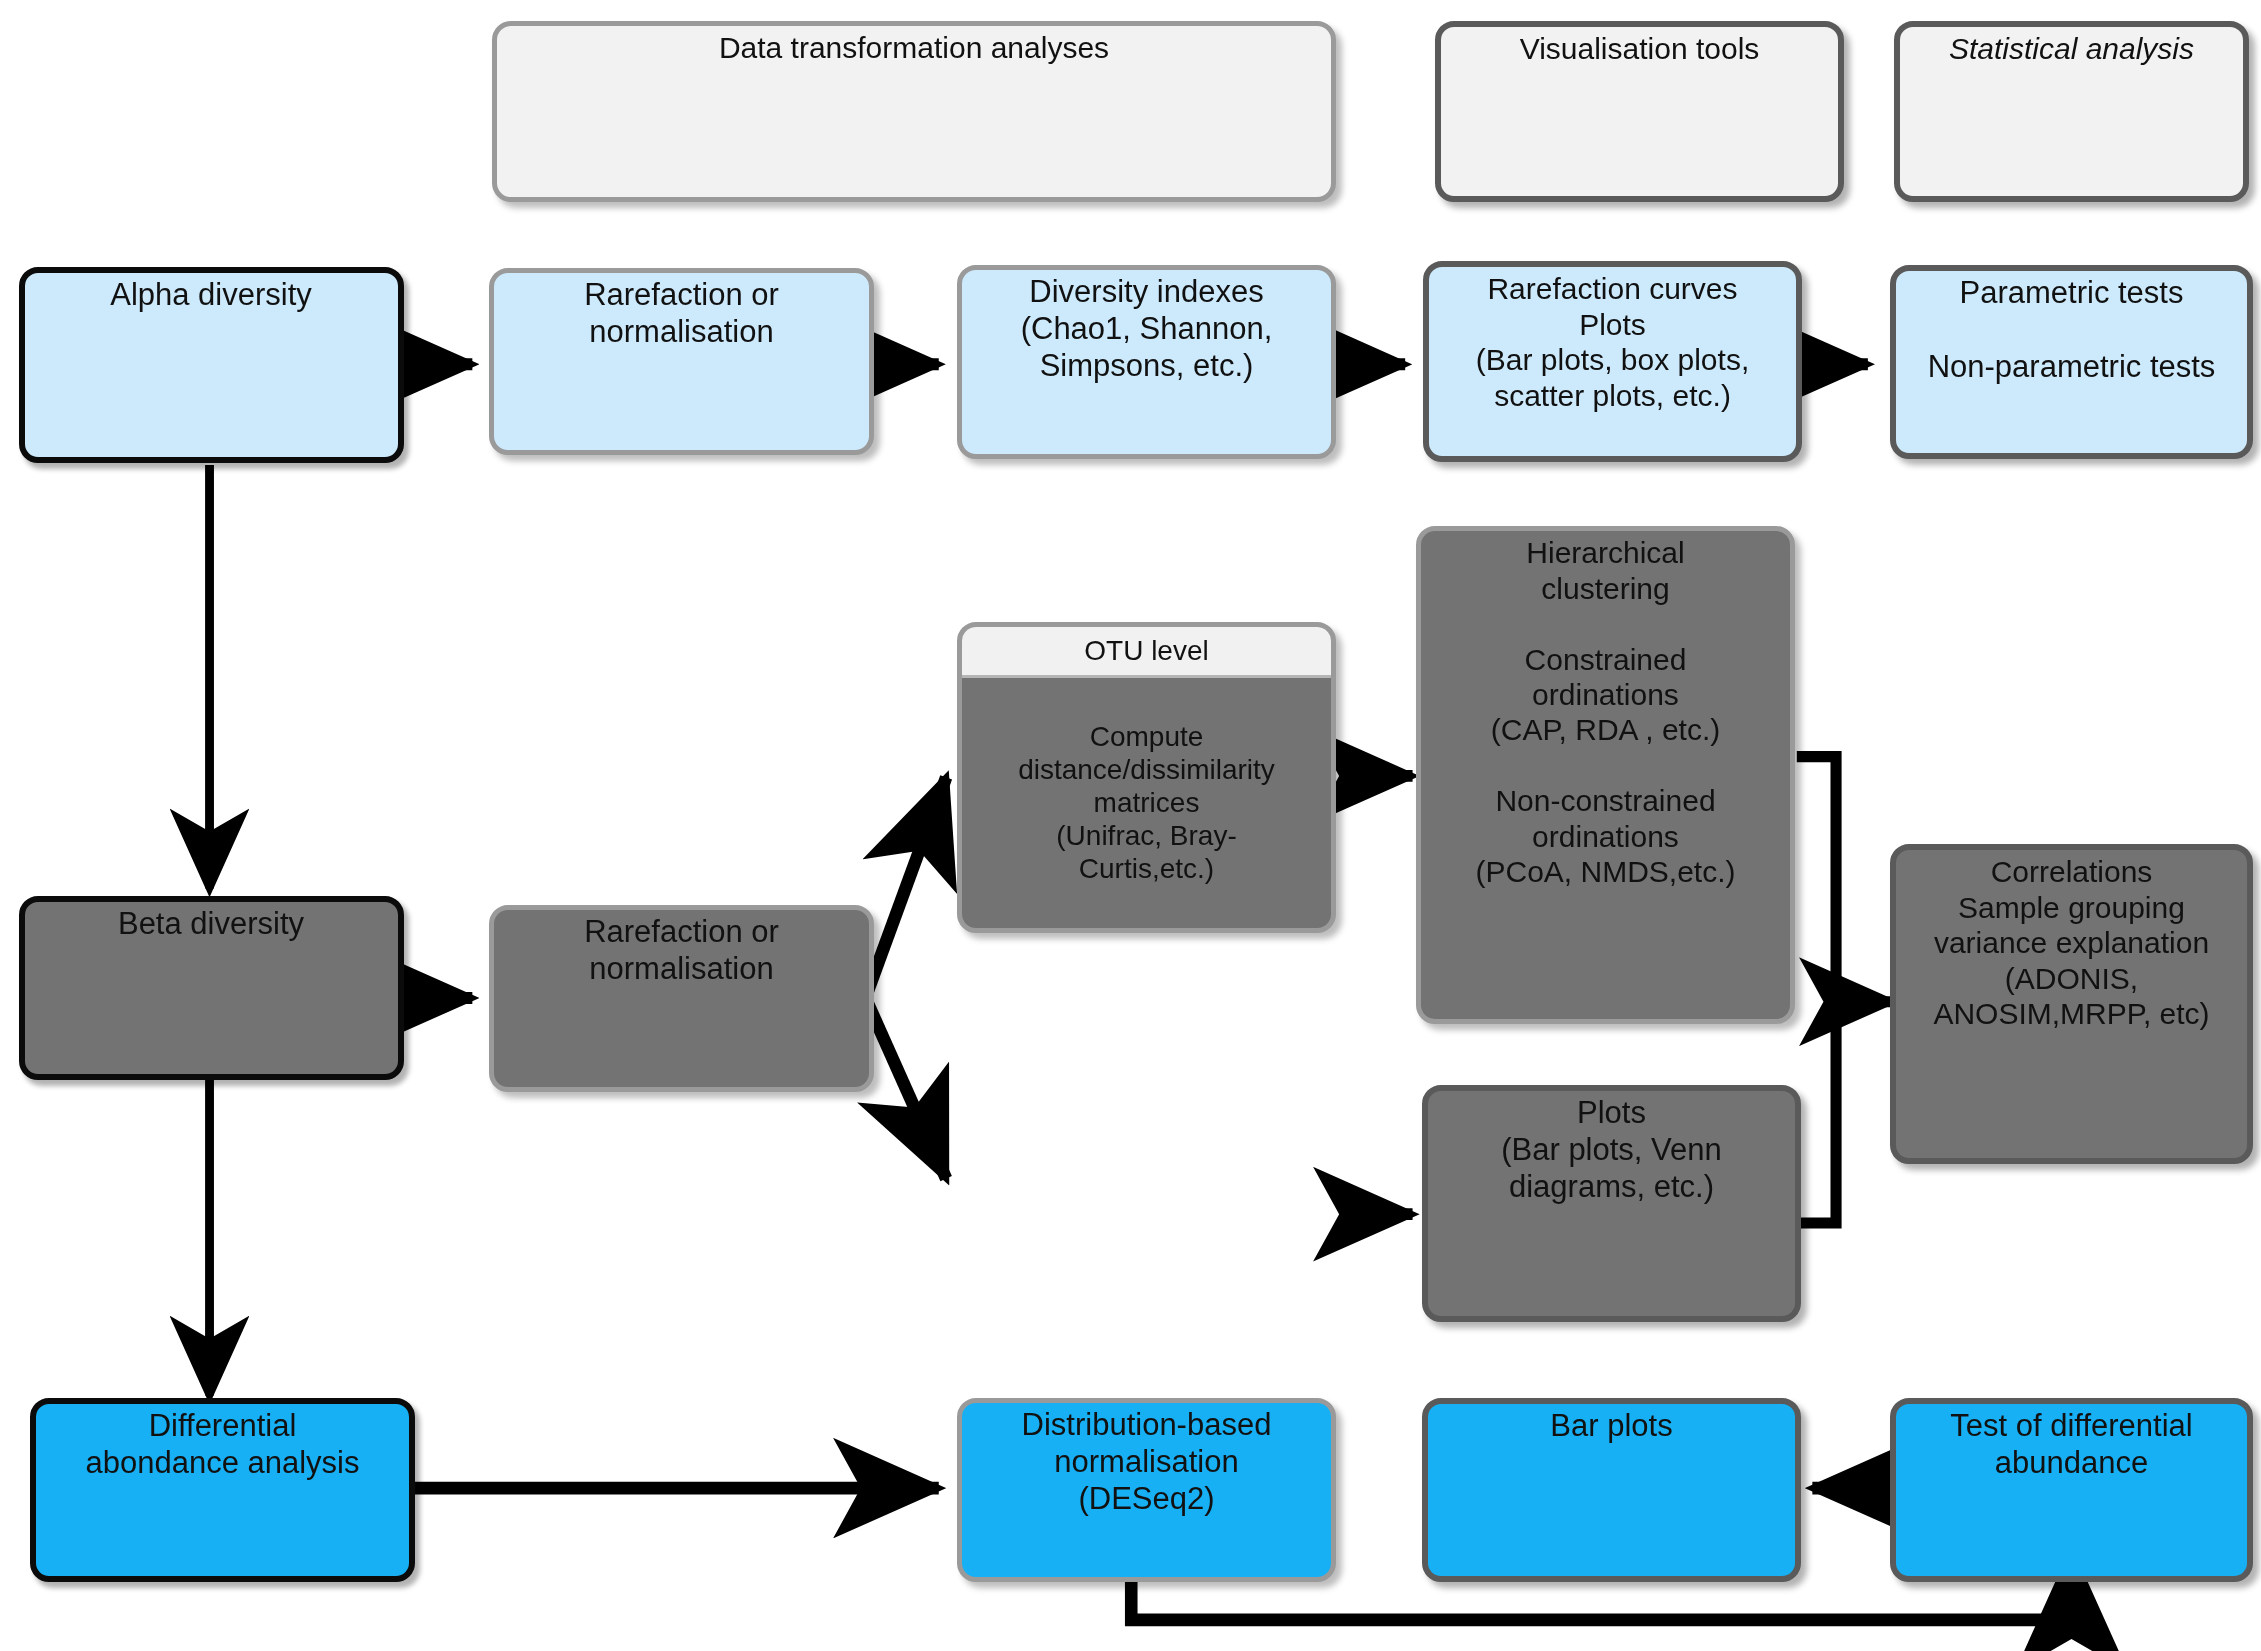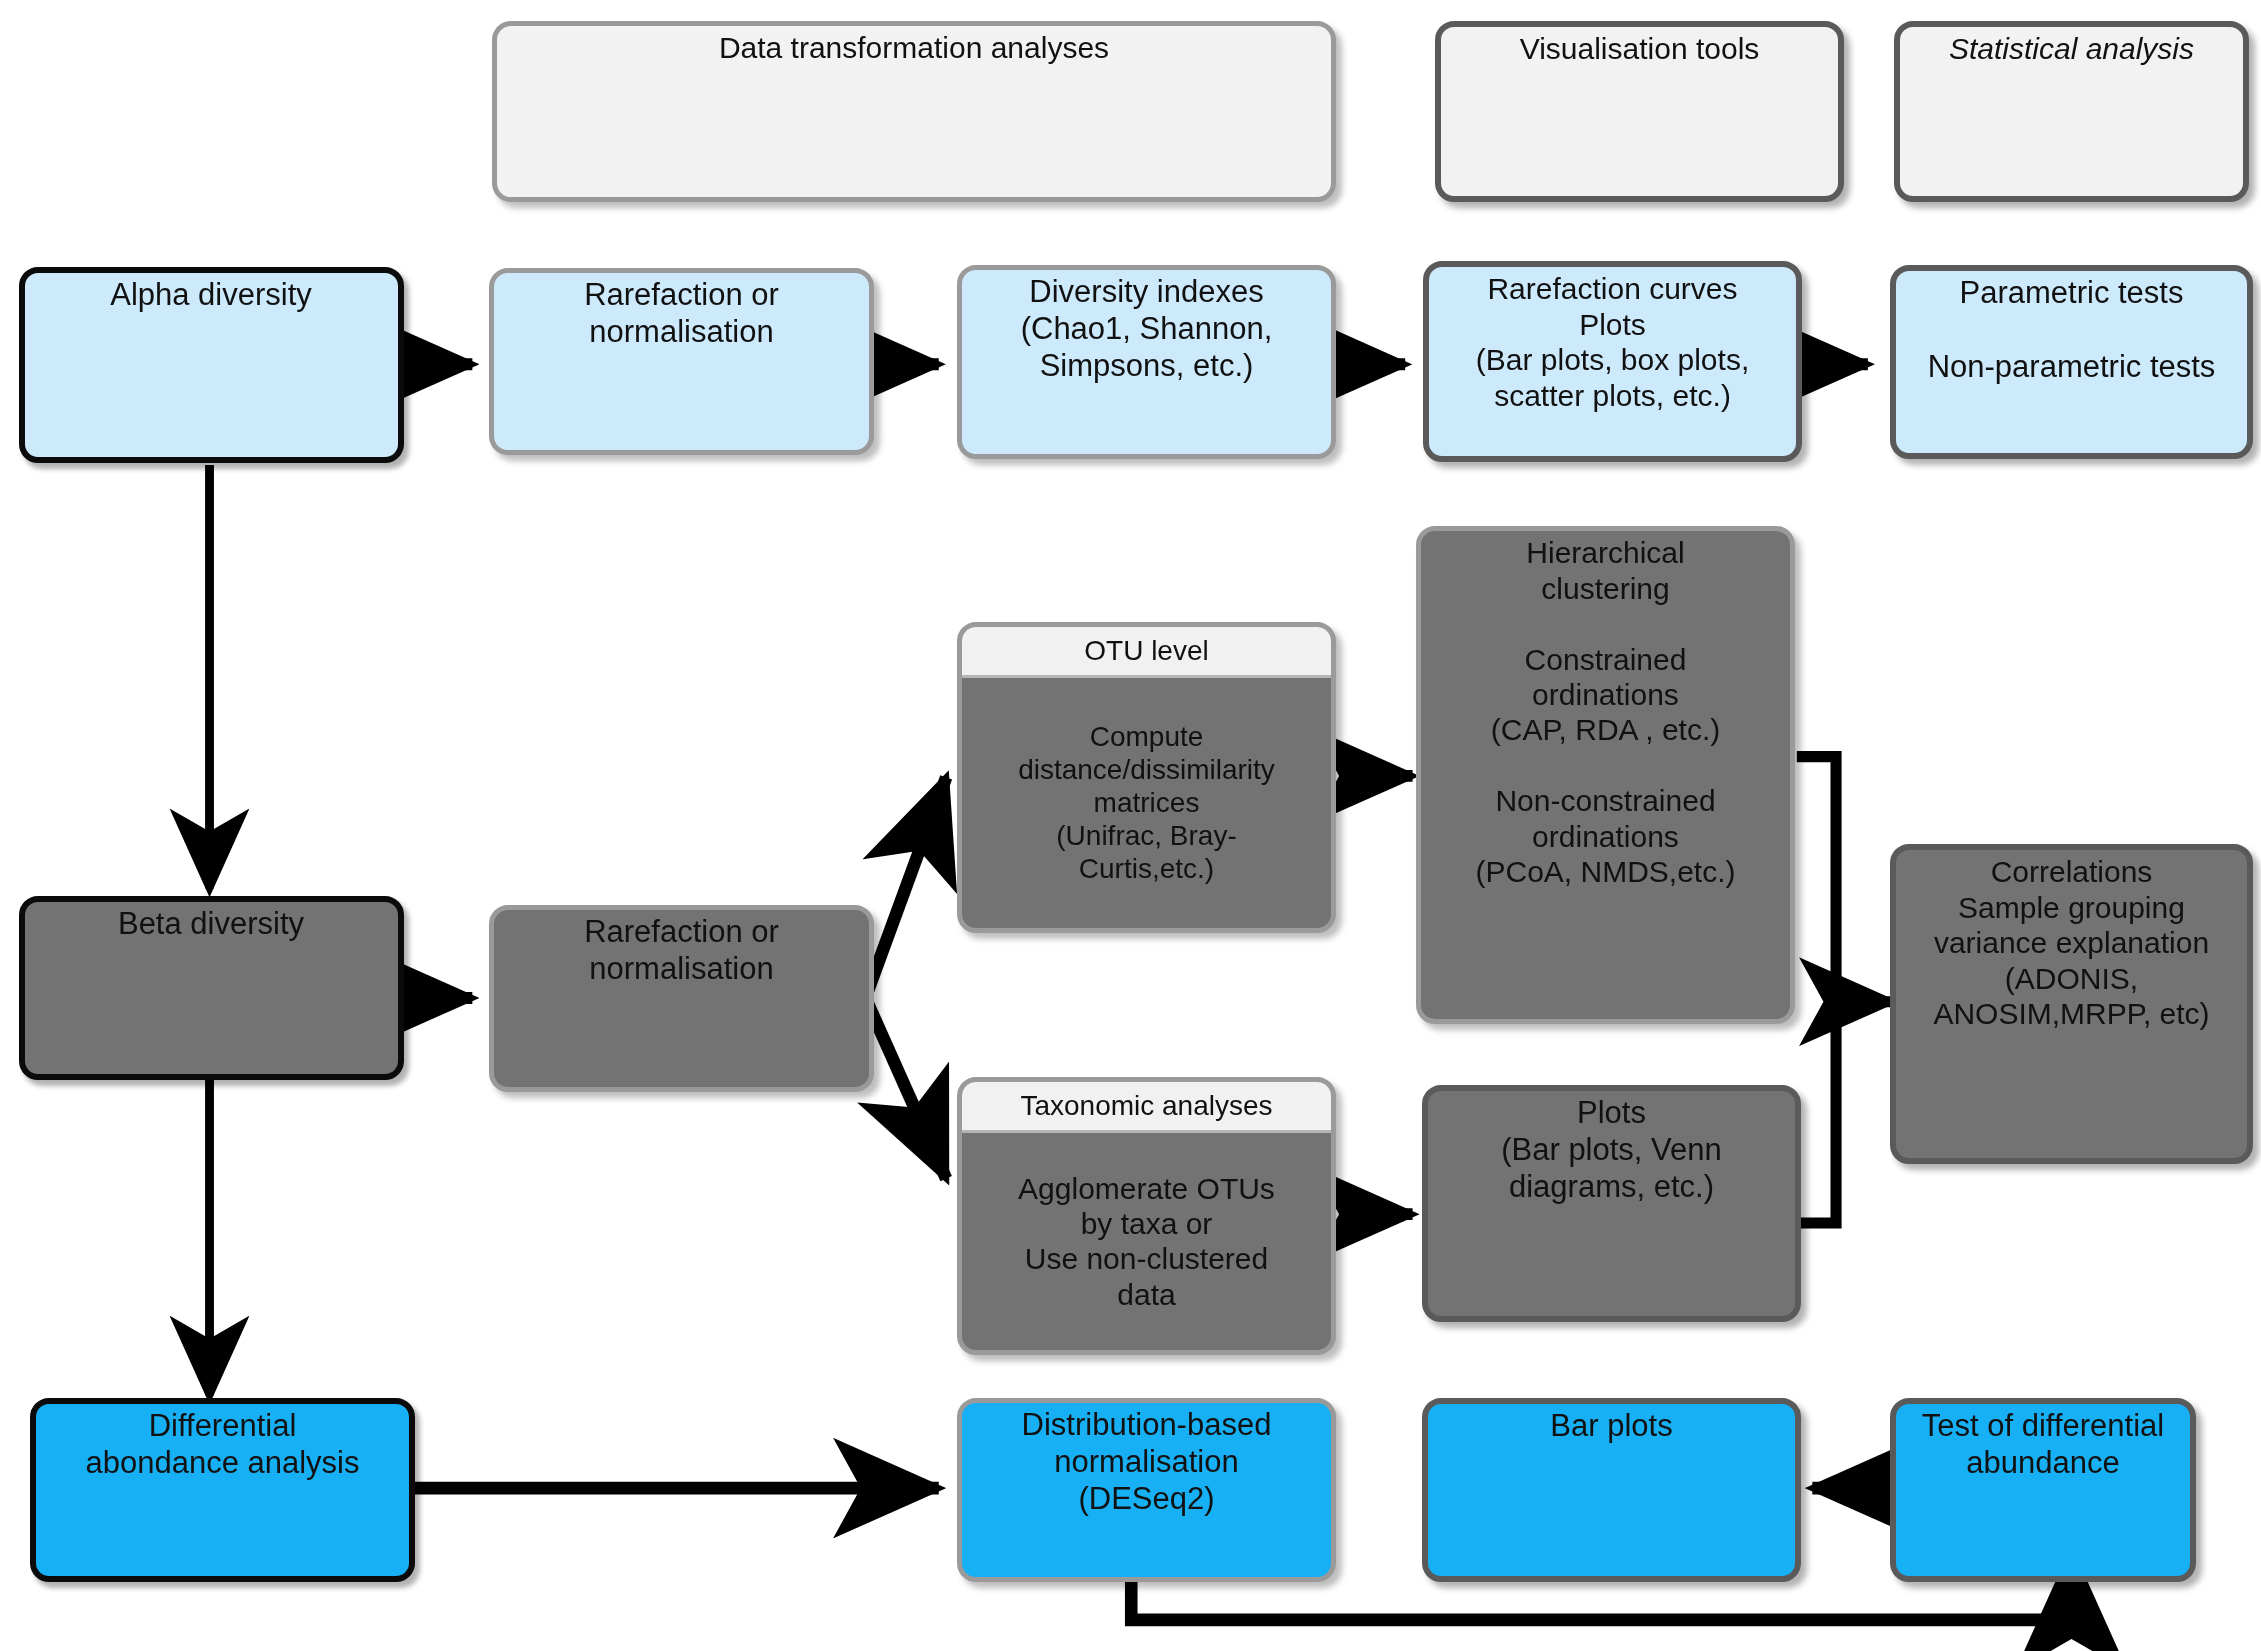--- a/index.html
+++ b/index.html
@@ -235,27 +235,20 @@
 
 Constrained
 ordinations
 (CAP, RDA , etc.)
 
 Non-constrained
 ordinations
 (PCoA, NMDS,etc.)</span>
   </div>
 
-  <div class="node titled bd-gray fill-mid" style="left:957px; top:1077px; width:379px; height:278px;">
-    <div class="title-bar">Taxonomic analyses</div>
-    <div class="body fs40">Agglomerate OTUs
-by taxa or
-Use non-clustered
-data</div>
-  </div>
 
   <div class="node bd-dgray fill-mid fs42" style="left:1422px; top:1085px; width:379px; height:237px;">
     <span class="txt">Plots
 (Bar plots, Venn
 diagrams, etc.)</span>
   </div>
 
   <div class="node bd-dgray fill-mid" style="left:1890px; top:844px; width:363px; height:320px; font-size:30px;">
     <span class="txt">Correlations
 Sample grouping
@@ -272,19 +265,19 @@
   <div class="node bd-gray fill-bright fs42" style="left:957px; top:1398px; width:379px; height:184px;">
     <span class="txt">Distribution-based
 normalisation
 (DESeq2)</span>
   </div>
 
   <div class="node bd-dgray fill-bright fs42" style="left:1422px; top:1398px; width:379px; height:184px;">
     <span class="txt">Bar plots</span>
   </div>
 
-  <div class="node bd-dgray fill-bright fs42" style="left:1890px; top:1398px; width:306px; height:184px;">
+  <div class="node bd-dgray fill-bright fs42" style="left:1890px; top:1398px; width:363px; height:184px;">
     <span class="txt">Test of differential
 abundance</span>
   </div>
 
 </div>
 
 
 </body></html>

